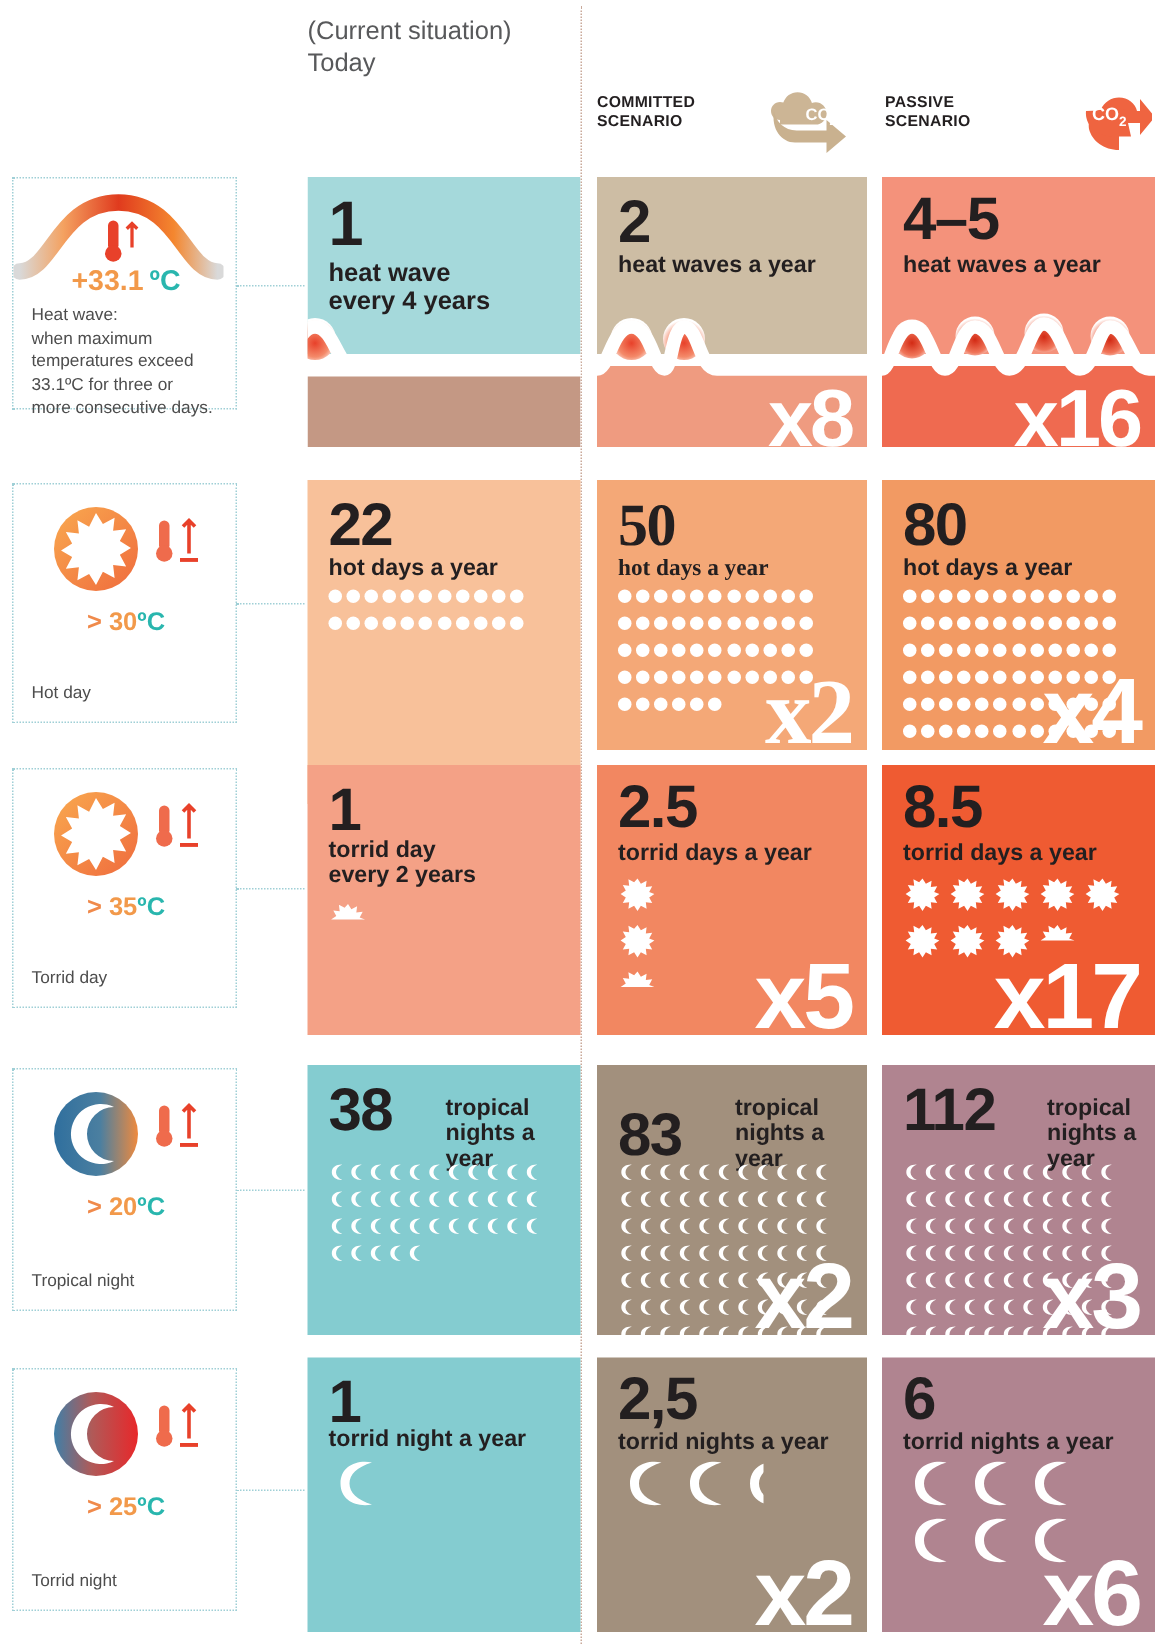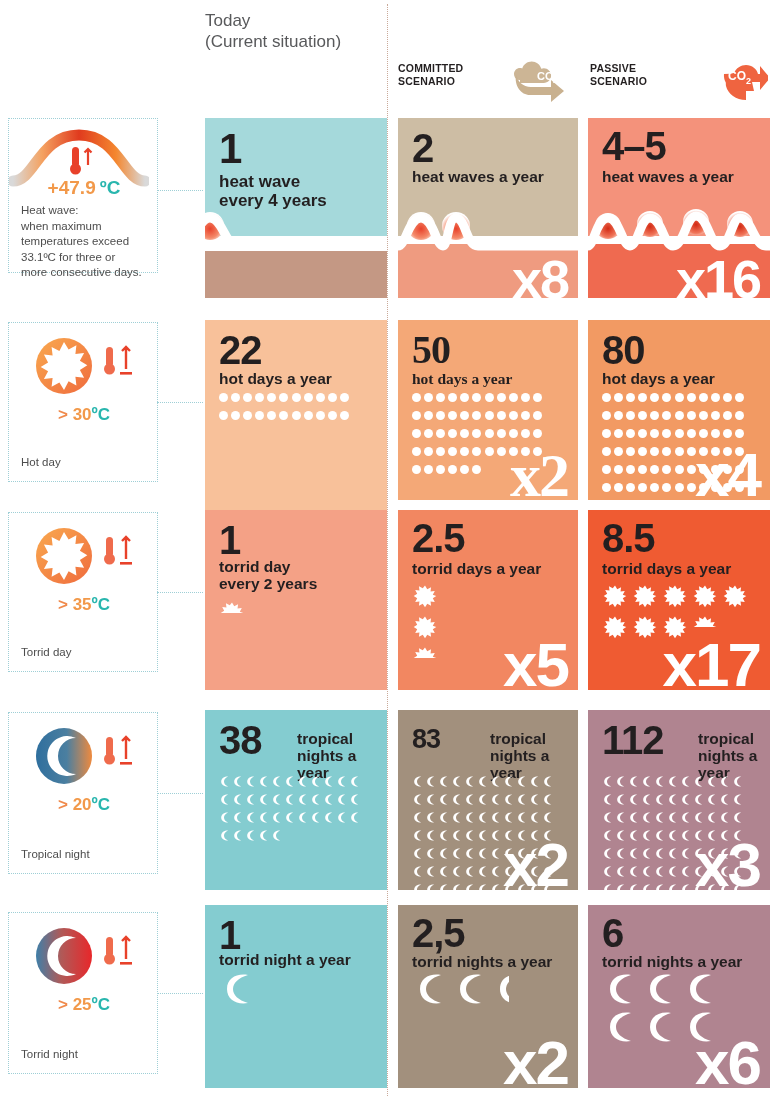--- a/index.html
+++ b/index.html
@@ -96,22 +96,22 @@
   .moon.half{width:17px;overflow:hidden;}
 
   svg{display:block;}
 </style>
 </head>
 <body>
 
 <div class="stage">
 
   <div class="hdr-today">
+    <div>(Current situation)</div>
     <div>Today</div>
-    <div>(Current situation)</div>
   </div>
 
 
   <div class="scen committed">
     <div>COMMITTED</div>
     <div>SCENARIO</div>
   </div>
   <div class="co2 committed">
     <svg width="62" height="44" viewBox="0 0 62 44">
       <path d="M10 22c-3.5 0-6-2.6-6-6 0-3.3 2.6-6 6-6 .8 0 1.5.1 2.2.4C13.6 6.3 17.3 3.5 21.7 3.5c4.5 0 8.4 3 9.6 7.2.8-.3 1.6-.5 2.5-.5 4 0 7.3 3.3 7.3 7.4S37.8 25 33.8 25H10z" fill="#c9b18f" opacity=".95"></path>
@@ -148,21 +148,21 @@
             <stop offset="100%" stop-color="#d9d9d9"></stop>
           </linearGradient>
         </defs>
         <path d="M4 56 C 26 56, 30 10, 70 10 C 110 10, 114 56, 136 56" fill="none" stroke="url(#bellg)" stroke-width="11" stroke-linecap="round"></path>
         <rect x="63" y="22" width="7" height="20" rx="3.5" fill="#e8412a"></rect>
         <circle cx="66.5" cy="44" r="5.5" fill="#e8412a"></circle>
         <path d="M79 40 L79 24 M75.5 27.5 L79 24 L82.5 27.5" stroke="#e8412a" stroke-width="2.2" fill="none"></path>
       </svg>
     </div>
     <div class="temp" style="top:58px; font-size:19px;">
-      <span class="num">+</span><span class="num">47.9</span><span class="unit" style="margin-left:4px;">ºC</span>
+      <span class="num">+</span><span class="num">33.1</span><span class="unit" style="margin-left:4px;">ºC</span>
     </div>
     <div class="desc" style="top:84px; white-space:pre-line;">Heat wave:
 when maximum
 temperatures exceed
 33.1ºC for three or
 more consecutive days.</div>
   </div>
   <div class="connector" style="left:157px; top:190px; width:46px; height:1px; border-right:none;"></div>
 
   <div class="card" style="left:205px; top:118px; width:182px; height:180px; background:transparent;">
@@ -436,21 +436,21 @@
             <path d="M9.2 0.4C5.6 0.2 2.2 2 2.2 5.5s3.4 5.3 7 5.1C6.4 9.4 5 7.6 5 5.5S6.4 1.6 9.2 0.4z" fill="#fff"></path>
           </svg></span><span class="g cres"><svg width="10" height="11" viewBox="0 0 10 11">
             <path d="M9.2 0.4C5.6 0.2 2.2 2 2.2 5.5s3.4 5.3 7 5.1C6.4 9.4 5 7.6 5 5.5S6.4 1.6 9.2 0.4z" fill="#fff"></path>
           </svg></span><span class="g cres"><svg width="10" height="11" viewBox="0 0 10 11">
             <path d="M9.2 0.4C5.6 0.2 2.2 2 2.2 5.5s3.4 5.3 7 5.1C6.4 9.4 5 7.6 5 5.5S6.4 1.6 9.2 0.4z" fill="#fff"></path>
           </svg></span><span class="g cres"><svg width="10" height="11" viewBox="0 0 10 11">
             <path d="M9.2 0.4C5.6 0.2 2.2 2 2.2 5.5s3.4 5.3 7 5.1C6.4 9.4 5 7.6 5 5.5S6.4 1.6 9.2 0.4z" fill="#fff"></path>
           </svg></span></div>
   </div>
   <div class="card" style="left:398px; top:710px; width:180px; height:180px; background:#a2907d;">
-    <div class="big" style="top:16px; font-size:27px;">83</div>
+    <div class="big" style="top:27px; font-size:40px;">83</div>
     <div class="lbl" style="top:20px; left:92px; white-space:pre-line;">tropical
 nights a year</div>
     <div class="glyphs" style="top:66px; width:150px;"><span class="g cres"><svg width="10" height="11" viewBox="0 0 10 11">
             <path d="M9.2 0.4C5.6 0.2 2.2 2 2.2 5.5s3.4 5.3 7 5.1C6.4 9.4 5 7.6 5 5.5S6.4 1.6 9.2 0.4z" fill="#fff"></path>
           </svg></span><span class="g cres"><svg width="10" height="11" viewBox="0 0 10 11">
             <path d="M9.2 0.4C5.6 0.2 2.2 2 2.2 5.5s3.4 5.3 7 5.1C6.4 9.4 5 7.6 5 5.5S6.4 1.6 9.2 0.4z" fill="#fff"></path>
           </svg></span><span class="g cres"><svg width="10" height="11" viewBox="0 0 10 11">
             <path d="M9.2 0.4C5.6 0.2 2.2 2 2.2 5.5s3.4 5.3 7 5.1C6.4 9.4 5 7.6 5 5.5S6.4 1.6 9.2 0.4z" fill="#fff"></path>
           </svg></span><span class="g cres"><svg width="10" height="11" viewBox="0 0 10 11">
             <path d="M9.2 0.4C5.6 0.2 2.2 2 2.2 5.5s3.4 5.3 7 5.1C6.4 9.4 5 7.6 5 5.5S6.4 1.6 9.2 0.4z" fill="#fff"></path>

